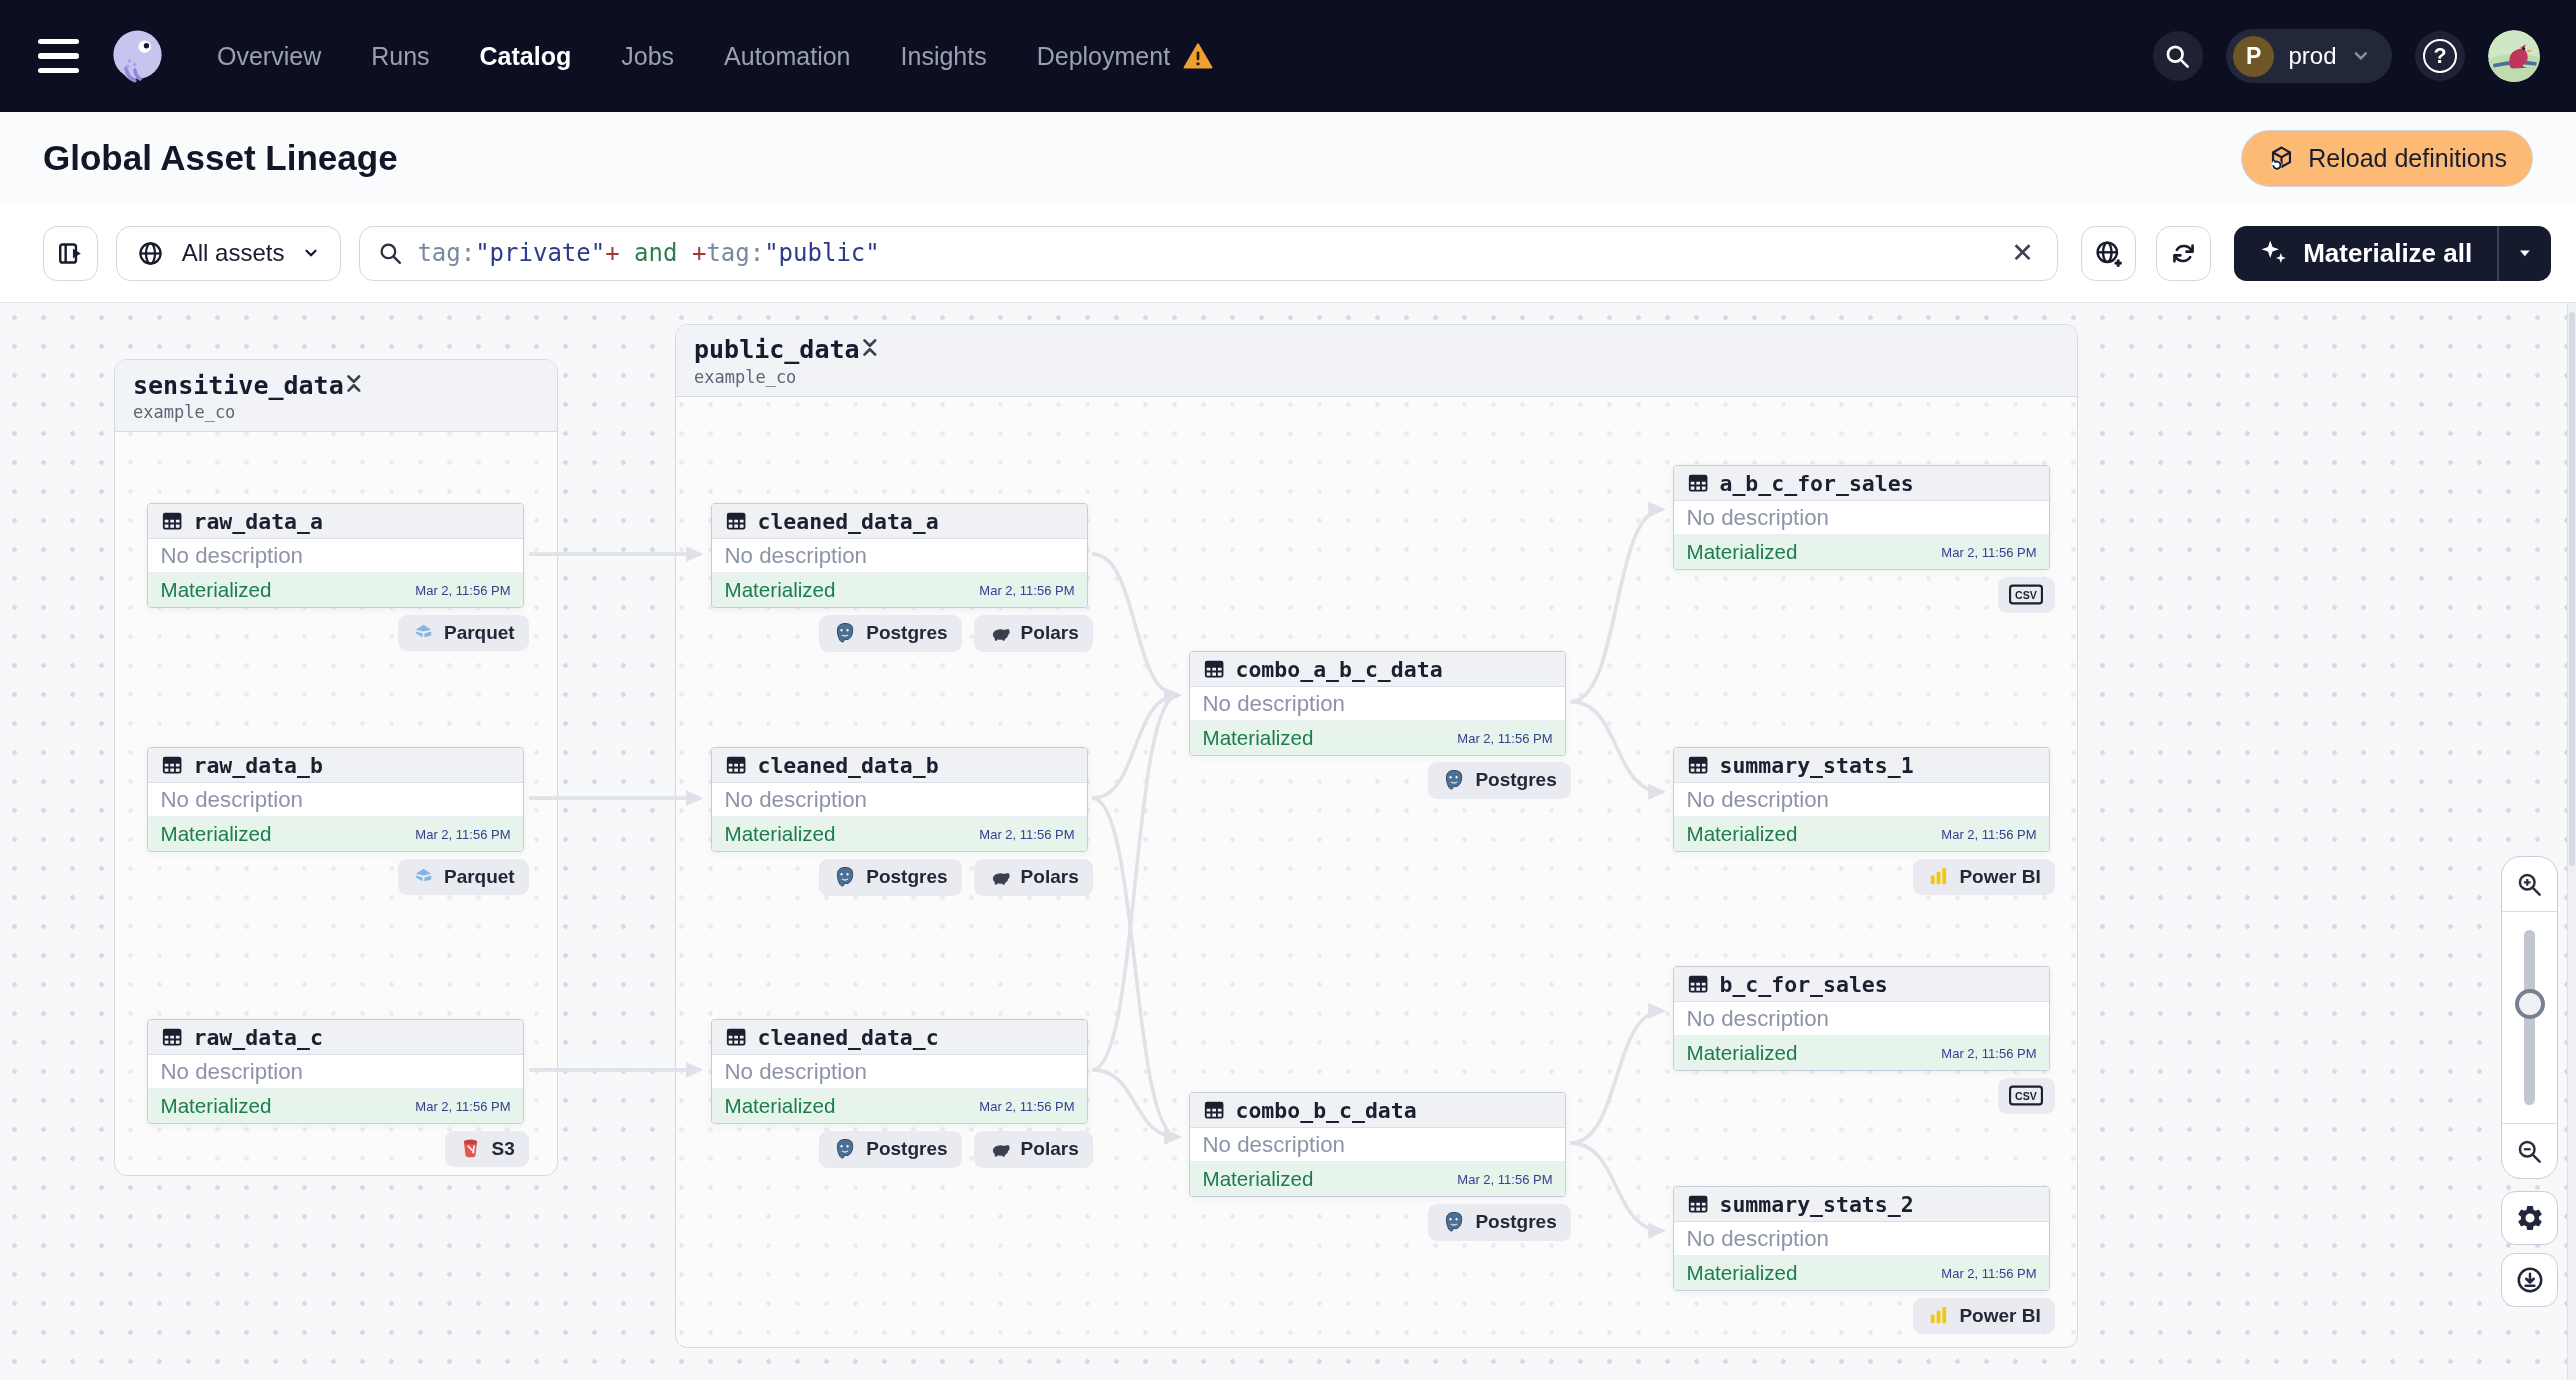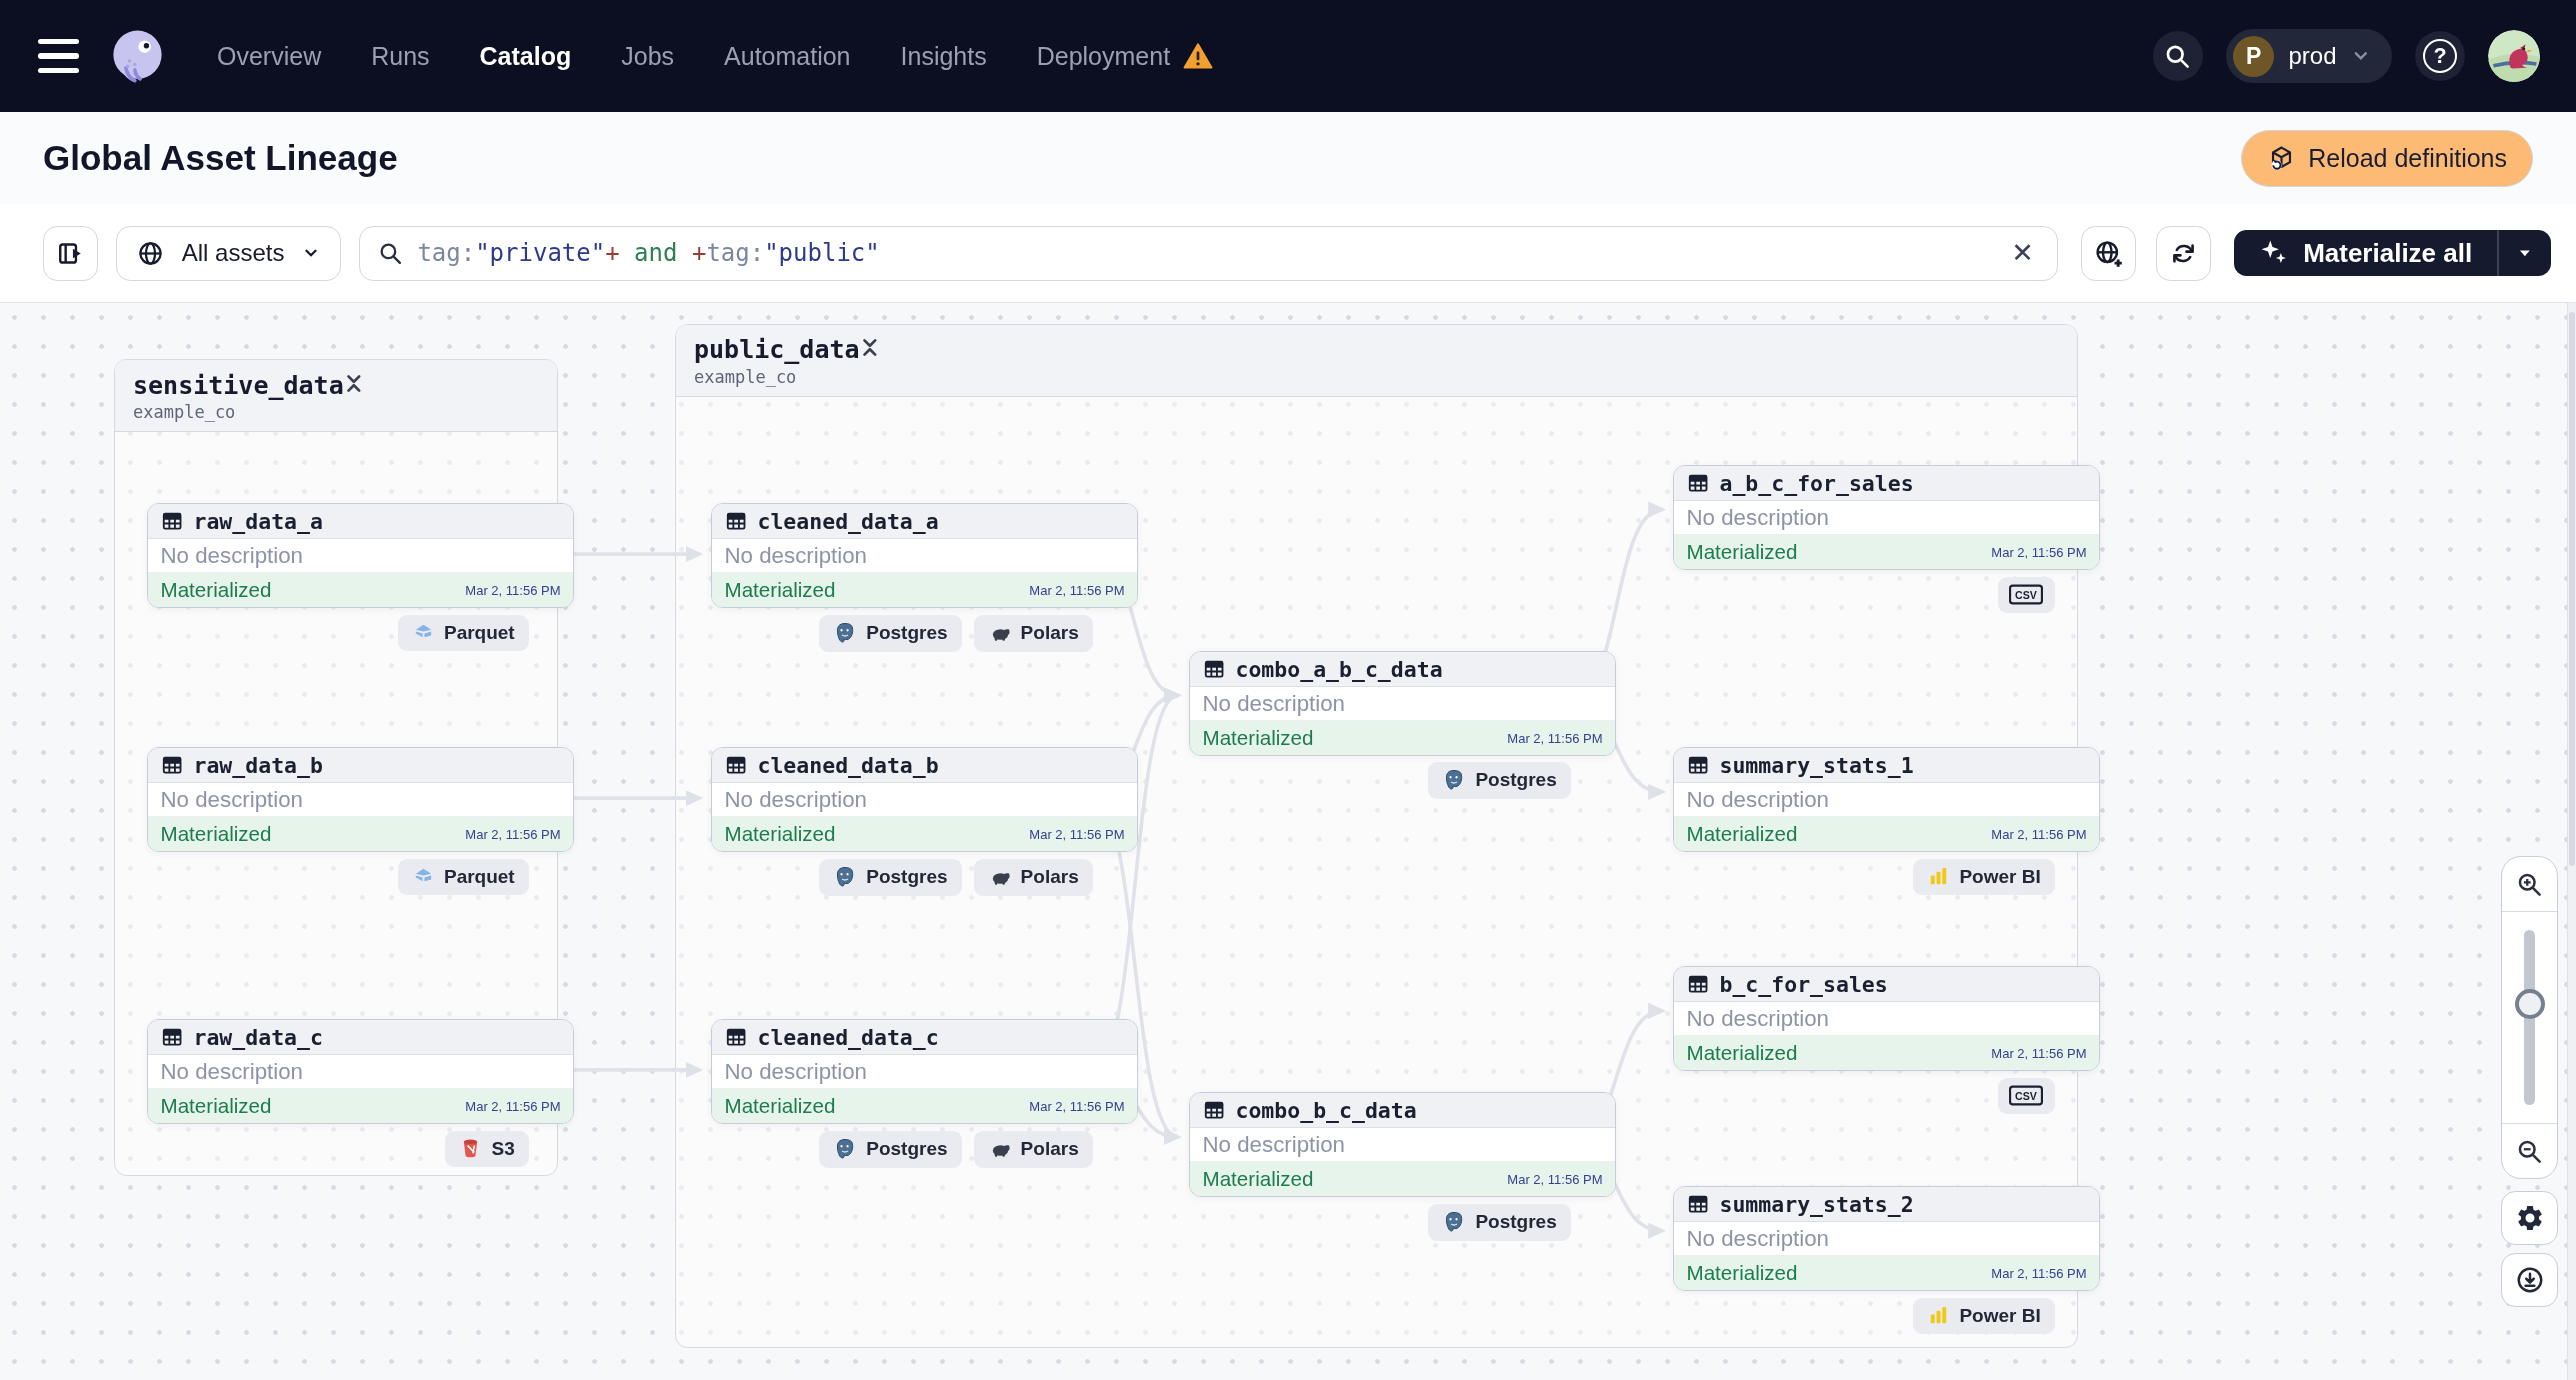--- a/index.html
+++ b/index.html
@@ -40,38 +40,38 @@
     border-bottom:1.8px solid #e1e3e9;display:flex;align-items:center;padding:0;box-sizing:border-box;}
   .tbtn{height:55px;border-radius:14.3px;border:1.8px solid #d3d7e0;background:#fff;display:flex;
     align-items:center;justify-content:center;cursor:pointer;box-sizing:border-box;}
   .sq{width:55px;}
   .scope-btn{gap:18px;padding:0 19.7px;font-size:24px;color:#171b2d;}
   .searchbox{flex:1;height:55px;border-radius:14.3px;border:1.8px solid #d3d7e0;background:#fff;
     display:flex;align-items:center;padding:0 18px;gap:14.3px;box-sizing:border-box;cursor:text;}
   .query{font-family:"DejaVu Sans Mono",monospace;font-size:24px;white-space:pre;flex:1;}
   .q-key{color:#7b86a0;} .q-string{color:#2d3a8c;} .q-op{color:#9c3b30;} .q-bool{color:#2f7d52;}
   .clear-x{font-size:27px;color:#3c4052;cursor:pointer;padding:0 5.4px;}
-  .mat-btn{height:46px;border-radius:12.5px;background:#151a2e;display:flex;align-items:stretch;
+  .mat-btn{height:55px;border-radius:12.5px;background:#151a2e;display:flex;align-items:stretch;
     overflow:hidden;cursor:pointer;}
   .mat-main{display:flex;align-items:center;gap:14.3px;padding:0 25px;color:#fff;font-size:26px;font-weight:600;}
   .mat-div{width:1.8px;background:#3c4157;}
   .mat-caret{width:52px;display:flex;align-items:center;justify-content:center;}
 
   
   .canvas{position:absolute;left:0;top:303px;width:2576px;height:1077px;background:#f7f8fa;
     background-image:radial-gradient(circle,#d8dae3 2.1px,transparent 2.5px);
     background-size:29px 29px;overflow:hidden;}
   .group{position:absolute;border:1.8px solid #d5d9e2;border-radius:12.5px;
     background:rgba(255,255,255,0.45);z-index:1;box-sizing:border-box;}
   .group-h{background:#f2f3f7;border-bottom:1.8px solid #d5d9e2;border-radius:10.7px 10.7px 0 0;
     padding:10.7px 18px 9px 18px;display:flex;cursor:pointer;}
   .group-title{font-family:"DejaVu Sans Mono",monospace;font-weight:700;font-size:25px;color:#171b2d;}
   .group-sub{font-family:"DejaVu Sans Mono",monospace;font-size:17px;color:#5d6577;margin-top:2.7px;}
   .edges{position:absolute;left:0;top:0;z-index:2;}
-  .node{position:absolute;width:427px;background:#fff;border:1.8px solid #c7ccdb;border-radius:12px;
+  .node{position:absolute;width:377px;background:#fff;border:1.8px solid #c7ccdb;border-radius:4px;
     overflow:hidden;z-index:3;box-shadow:0 1.8px 7.2px rgba(20,25,45,.05);cursor:pointer;box-sizing:border-box;}
   .node-h{display:flex;align-items:center;gap:10.7px;height:34px;padding:0 12.5px;background:#f0f1f5;
     border-bottom:0.9px solid #dcdfe8;font-family:"DejaVu Sans Mono",monospace;font-weight:700;
     font-size:21.5px;color:#1b2030;}
   .node-b{height:33px;display:flex;align-items:center;padding:0 12.5px;font-size:22.3px;color:#8d94a8;
     background:#fff;border-bottom:0.9px solid #edeef3;}
   .node-f{height:34px;display:flex;align-items:center;justify-content:space-between;padding:0 12.5px;
     background:#e6f4eb;}
   .node-f .st{font-size:20.6px;color:#1d7c4c;}
   .node-f .ts{font-size:13px;color:#36408f;}

